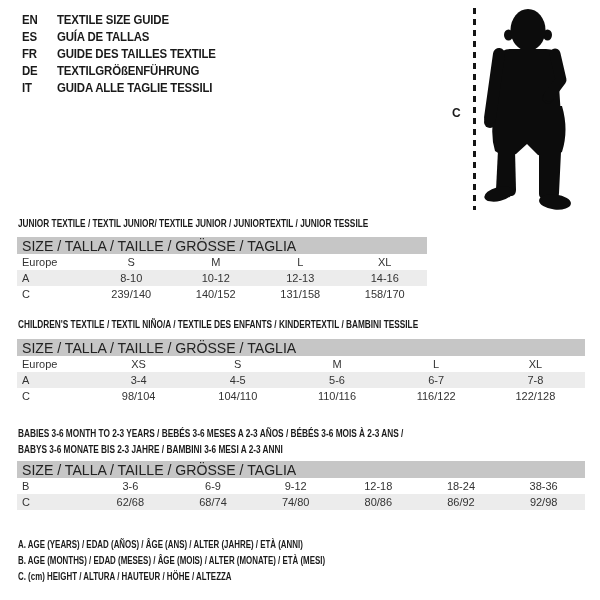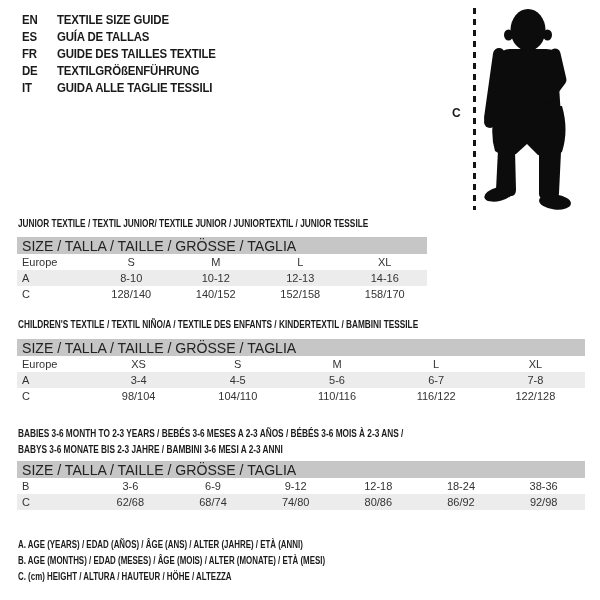--- a/index.html
+++ b/index.html
@@ -114,23 +114,23 @@
       </tr>
       <tr class="alt">
         <td class="rowlabel">A</td>
         <td>8-10</td>
         <td>10-12</td>
         <td>12-13</td>
         <td>14-16</td>
       </tr>
       <tr>
         <td class="rowlabel">C</td>
-        <td>128/140</td>
+        <td>239/140</td>
         <td>140/152</td>
-        <td>152/158</td>
+        <td>131/158</td>
         <td>158/170</td>
       </tr>
     </tbody>
       </table>
   </div>
 
   <div class="section-title" style="top:317px;">
     <span class="cond-t">CHILDREN'S TEXTILE / TEXTIL NIÑO/A / TEXTILE DES ENFANTS / KINDERTEXTIL / BAMBINI TESSILE</span>
   </div>
   <div class="table-wrap" style="top:339px;width:568px;">

